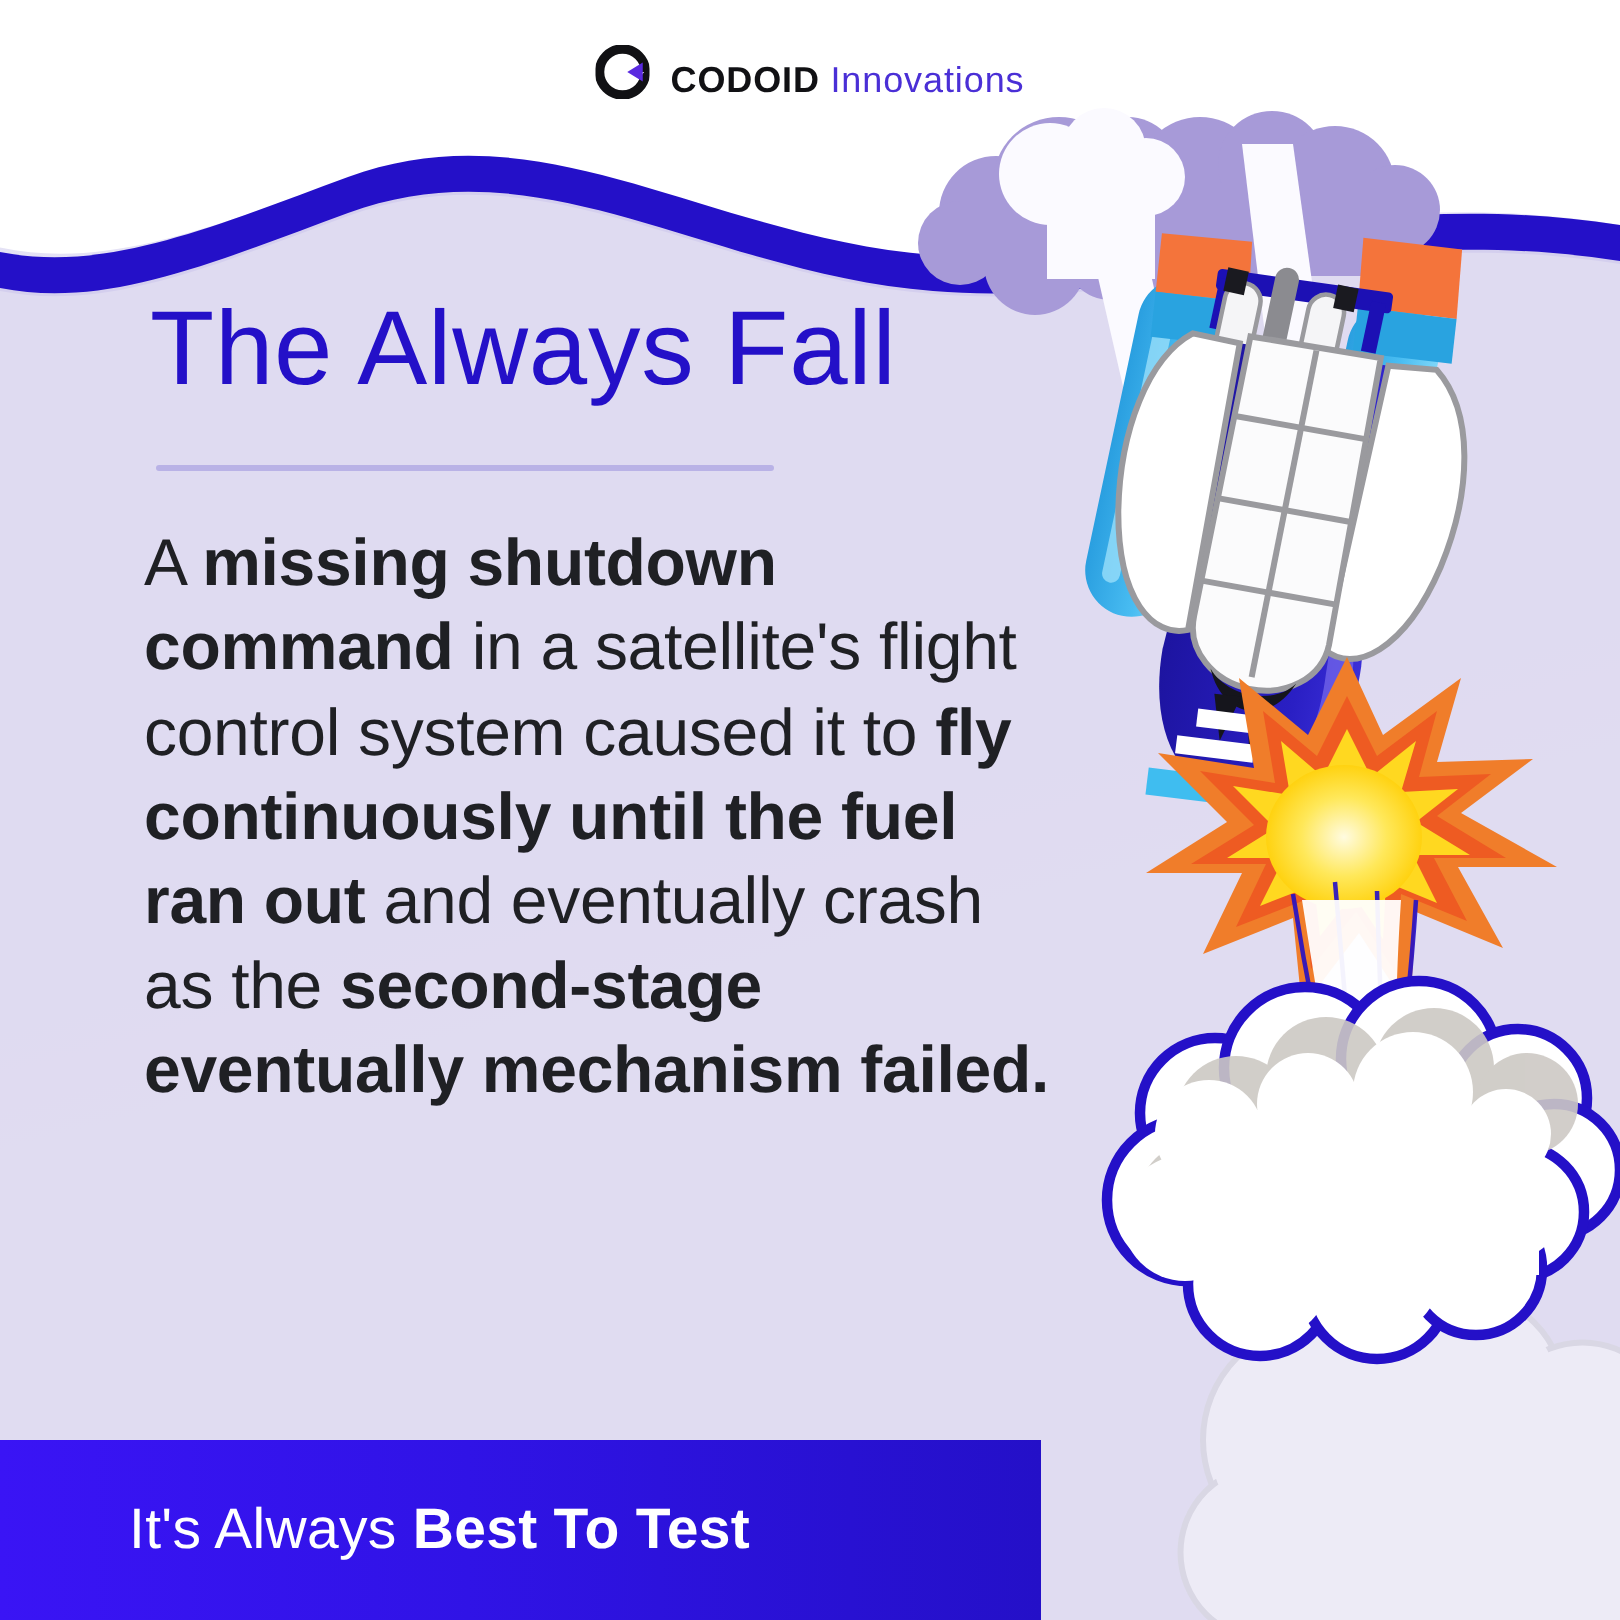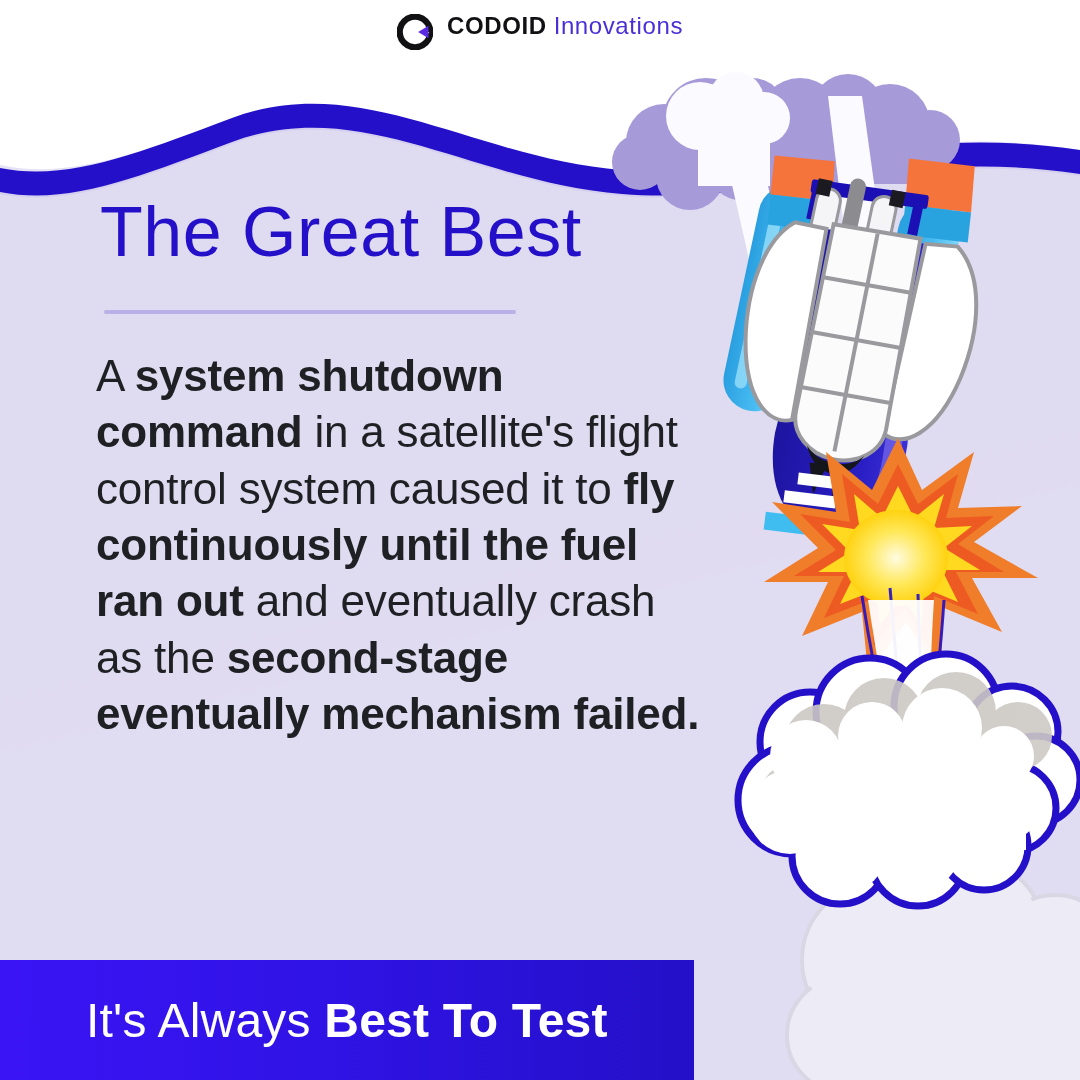--- a/index.html
+++ b/index.html
@@ -31,21 +31,21 @@
   }
 
   
   .logo-bar {
     position: absolute;
     top: 14px;
     left: 0;
     width: 1080px;
     height: 52px;
     display: flex;
-    align-items: flex-start;
+    align-items: flex-end;
     justify-content: center;
     z-index: 40;
   }
   .logo-mark {
     width: 36px;
     height: 36px;
     margin-right: 14px;
     flex: 0 0 auto;
   }
   .logo-words {
@@ -112,21 +112,21 @@
     top: 960px;
     width: 694px;
     height: 120px;
     background: linear-gradient(90deg, #3a14f5 0%, #3013e6 45%, #2410c8 100%);
     z-index: 45;
     display: flex;
     align-items: center;
   }
   .banner-text {
     margin-left: 86px;
-    font-size: 48px;
+    font-size: 38px;
     color: #ffffff;
     letter-spacing: 0.2px;
     white-space: nowrap;
   }
   .banner-text b {
     font-weight: 700;
   }
   .banner-text .light {
     font-weight: 400;
   }
@@ -339,25 +339,25 @@
       <path d="M20 4.5 A15.5 15.5 0 0 0 20 35.5 A11 11 0 0 1 20 4.5 Z" fill="#111114"></path>
       <circle cx="20" cy="20" r="17" fill="none" stroke="#111114" stroke-width="7"></circle>
       <path d="M36 20 L22 20 L30 28 Z" fill="#ffffff"></path>
       <path d="M35 13 L35 27 L23.5 20 Z" fill="#5a2ae0"></path>
     </svg>
     <div class="logo-words">
       <span class="logo-codoid">CODOID</span><span class="logo-innov">Innovations</span>
     </div>
   </div>
 
-  <div class="headline">The Great Best</div>
+  <div class="headline">The Always Fall</div>
   <div class="divider"></div>
 
   <div class="body-copy">
-    <span>A </span><b>system shutdown command</b><span> in a satellite's flight control system caused it to </span><b>fly continuously until the fuel ran out</b><span> and eventually crash as the </span><b>second-stage eventually mechanism failed.</b>
+    <span>A </span><b>missing shutdown command</b><span> in a satellite's flight control system caused it to </span><b>fly continuously until the fuel ran out</b><span> and eventually crash as the </span><b>second-stage eventually mechanism failed.</b>
   </div>
 
   <div class="banner">
     <div class="banner-text">
       <span class="light">It's Always </span><b>Best To Test</b>
     </div>
   </div>
 
 </div>
 

